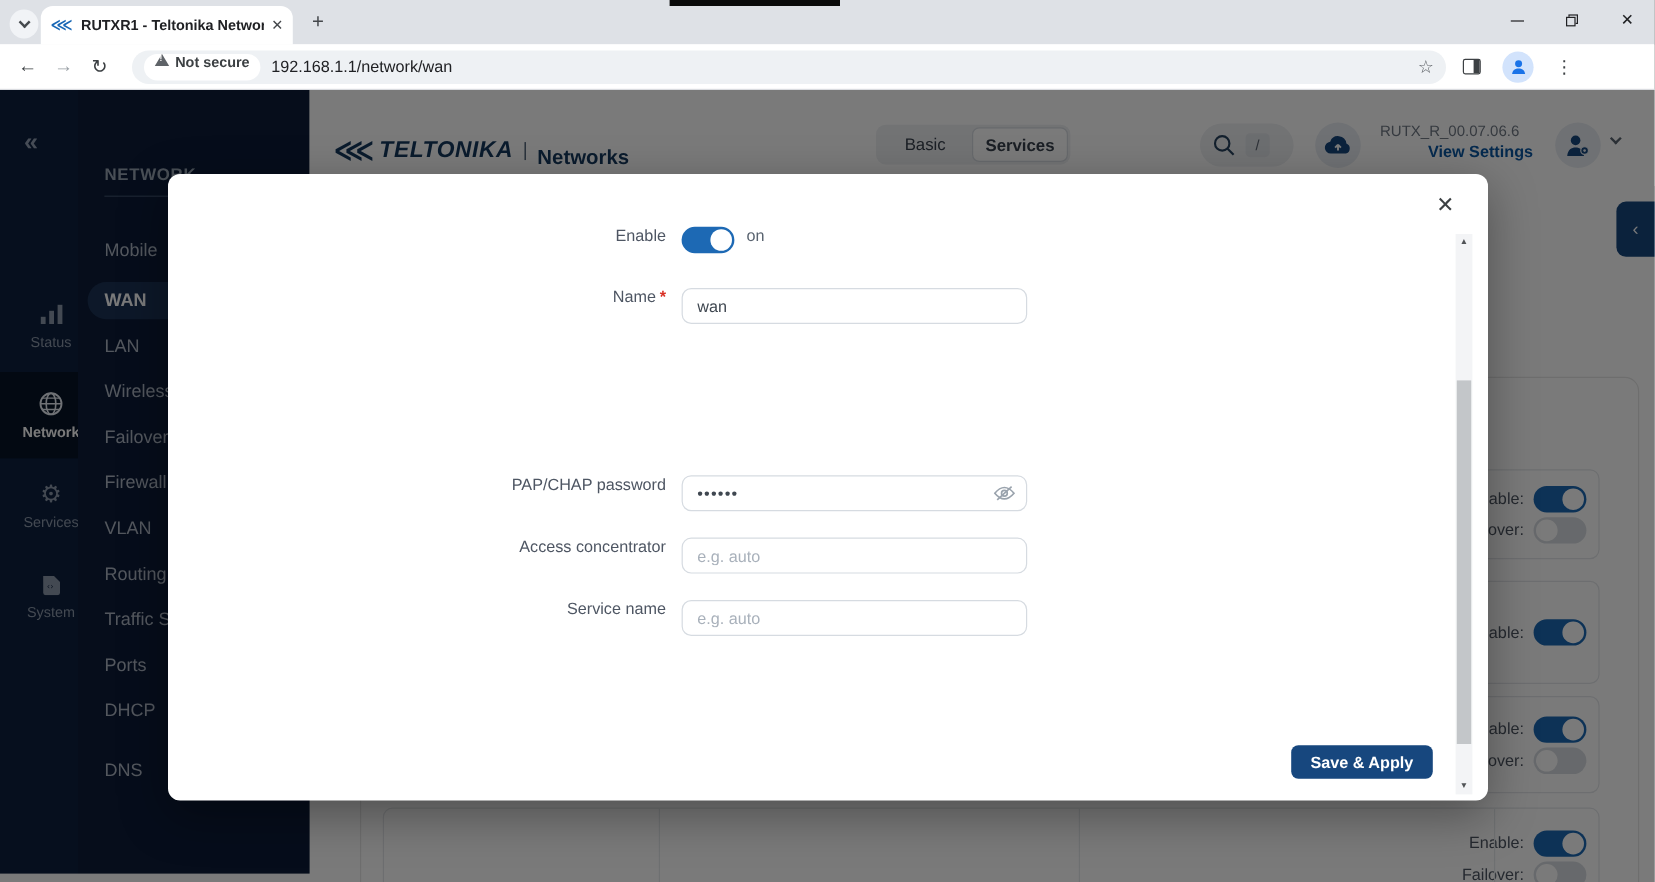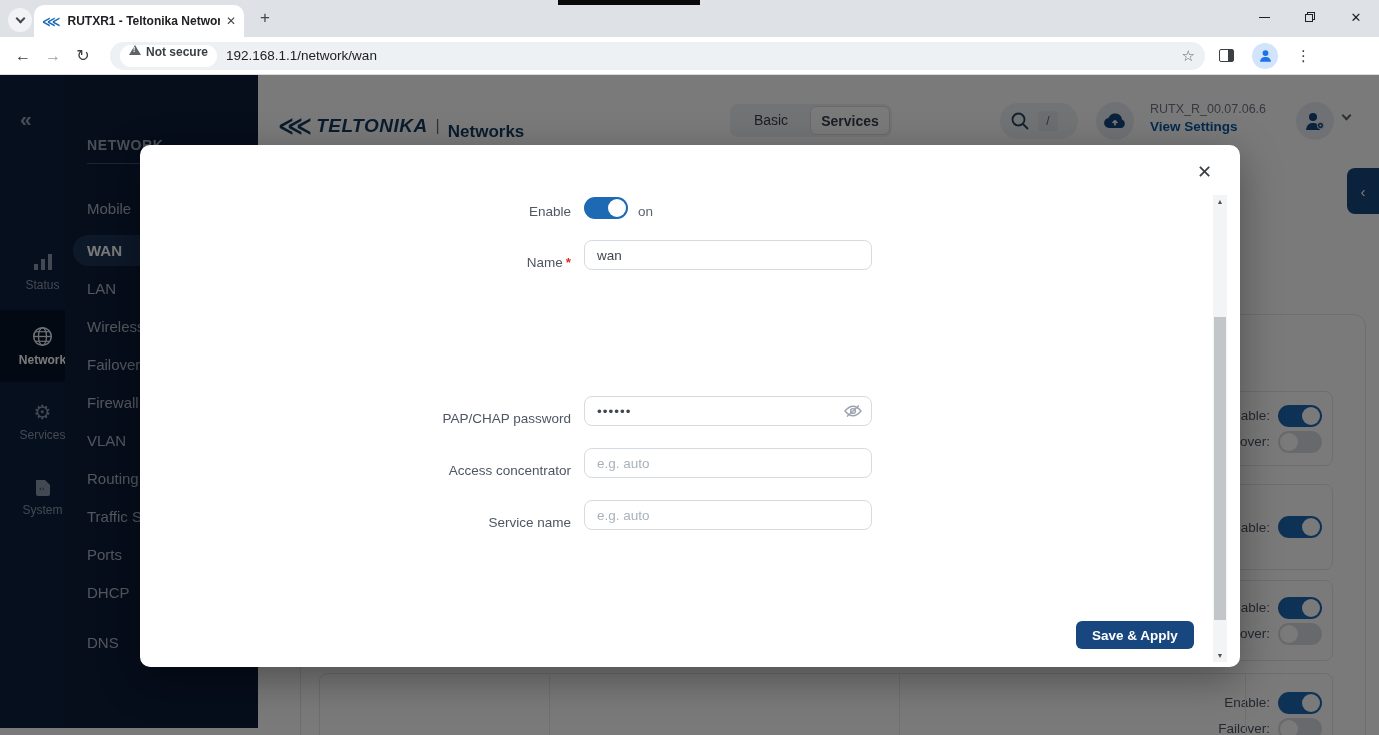--- a/index.html
+++ b/index.html
@@ -59,21 +59,21 @@
   .brand-div { font-size:16px; color:#5a6b80; margin:0 8px; font-weight:normal; }
   .brand-suffix { font-size:17px; font-weight:bold;margin-top:13px; }
   .mode-group { position:absolute; left:472px; top:29px; width:162px; height:33px; background:#eef0f3; border-radius:8px; display:flex; align-items:center; padding:2px; }
   .mode-btn { flex:1; text-align:center; font-size:14px; color:#39424e; height:29px; line-height:29px; border-radius:6px; }
   .mode-btn.active { background:#ffffff; border:1px solid #d7dce2; font-weight:bold; }
   .search-wrap { position:absolute; left:742px; top:28px; width:78px; height:36px; border-radius:18px; background:#eef0f3; display:flex; align-items:center; padding:0 10px; gap:8px; }
   .slash-key { width:20px; height:20px; background:#e2e5ea; border-radius:4px; text-align:center; line-height:20px; font-size:12px; color:#5a6470; }
   .icon-circle { position:absolute; width:38px; height:38px; border-radius:50%; background:#e9edf2; display:flex; align-items:center; justify-content:center; }
   .fw-block { position:absolute; left:892px; top:26px; line-height:17px; }
   .fw-version { font-size:12.5px; color:#717a86; }
-  .fw-link { font-size:13.5px; color:#0b58a4; font-weight:bold; }
+  .fw-link { font-size:13.5px; color:#0b58a4; font-weight:bold;margin-left:40px; }
   .user-chev { position:absolute; left:1085px; top:40px; }
 
   .content-card { position:absolute; left:300px; top:239px; width:1066px; height:496px; background:#fff; border:1px solid #e7e7e7; border-radius:12px 12px 0 0; }
   .iface-row { position:absolute; left:18px; width:1014px; border:1px solid #e4e7ea; border-radius:8px; display:flex; align-items:center; justify-content:flex-end; padding-right:10px; }
   .tog-col { display:flex; flex-direction:column; gap:4px; }
   .tog-line { display:flex; align-items:center; justify-content:flex-end; gap:8px; }
   .tog-label { font-size:13.5px; color:#4e5663; }
   .toggle { position:relative; width:44px; height:22px; border-radius:11px; flex:0 0 auto; }
   .toggle.on { background:#1d69b4; }
   .toggle.off { background:#d8dce1; }
@@ -81,21 +81,21 @@
   .toggle.on .knob { right:2px; }
   .toggle.off .knob { left:2px; }
   .cell-div { position:absolute; top:0; width:1px; height:100%; background:#e7eaed; }
   .collapse-tab { position:absolute; left:1347px; top:93px; width:32px; height:46px; background:#17477e; border-radius:8px 0 0 8px; color:#fff; display:flex; align-items:center; justify-content:center; font-size:15px; }
 
   .overlay { position:absolute; left:0; top:75px; width:1379px; height:660px; background:rgba(0,0,0,0.52); z-index:5; }
 
   
   .modal { position:absolute; left:140px; top:145px; width:1100px; height:522px; background:#fff; border-radius:10px; box-shadow:0 12px 40px rgba(0,0,0,0.35); z-index:10; }
   .modal-close { position:absolute; right:28px; top:16px; font-size:18px; color:#3c4043; cursor:pointer; }
-  .mrow { position:absolute; left:16px; width:760px; display:flex; align-items:flex-end; }
+  .mrow { position:absolute; left:0; width:760px; display:flex; align-items:flex-start; }
   .mlabel { flex:0 0 428px; text-align:right; font-size:13.5px; color:#4e5663; padding-right:13px; }
   .req { color:#d93025; font-weight:bold; margin-left:3px; }
   .minput { width:288px; height:30px; border:1px solid #d6dbe1; border-radius:8px; font-size:13.5px; color:#3f4750; padding:0 12px; font-family:"Liberation Sans",sans-serif; outline:none; background:#fff; }
   .minput::placeholder { color:#a9b1bb; }
   .mselect { position:relative; width:288px; height:30px; border:1px solid #d6dbe1; border-radius:8px; font-size:13.5px; color:#3f4750; line-height:28px; padding:0 12px; background:#fff; }
   .sel-chev { position:absolute; right:12px; top:10px; width:7px; height:7px; border-right:1.6px solid #6b7480; border-bottom:1.6px solid #6b7480; transform:rotate(45deg); }
   .pw-wrap { position:relative; width:288px; }
   .pw-wrap .minput { width:288px; letter-spacing:1px; }
   .eye-icon { position:absolute; right:10px; top:8px; }
   .on-label { font-size:13.5px; color:#5a6470; margin-left:10px; }

